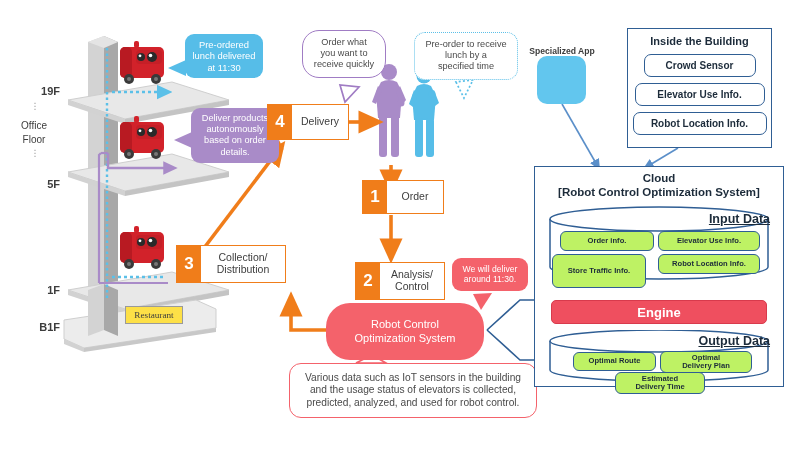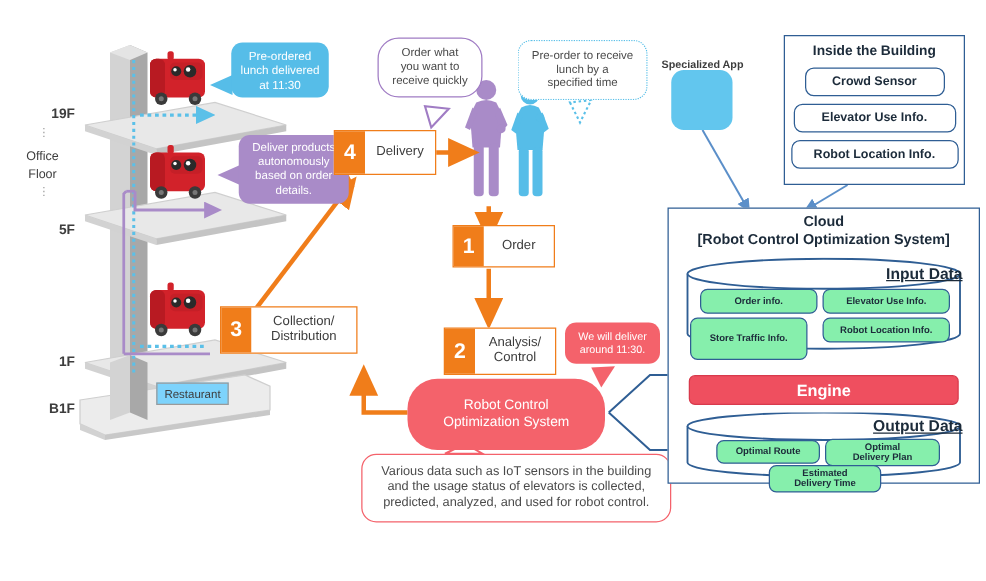--- a/index.html
+++ b/index.html
@@ -24,38 +24,38 @@
   .bub-redout{border:1.6px solid #f4626b;color:#4a4a4a;font-size:10.2px;background:#fff;border-radius:12px;}
 
   
   .step{display:flex;align-items:stretch;border:1.7px solid #f07d1a;background:#fff;}
   .step .num{background:#f07d1a;color:#fff;font-weight:bold;font-size:17px;
              display:flex;align-items:center;justify-content:center;width:24px;}
   .step .lab{display:flex;align-items:center;justify-content:center;flex:1;
              color:#3d3d3d;font-size:10.5px;text-align:center;line-height:1.1;padding:0 5px;}
 
   
-  .restaurant{border:1px solid #9a9a9a;background:#7dd3fc;color:#3d3d3d;font-size:9.2px;
-              display:flex;align-items:center;justify-content:center;}
+  .restaurant{border:1px solid #9a9a9a;background:#fde047;color:#3d3d3d;font-size:9.2px;
+              display:flex;align-items:center;justify-content:center;font-family:Liberation Serif, serif;}
 
   
   .rcs{background:#f4626b;color:#fff;border-radius:24px;display:flex;align-items:center;
        justify-content:center;text-align:center;font-size:11px;line-height:1.25;}
 
   
   .app-label{font-size:8.6px;font-weight:bold;color:#3d3d3d;text-align:center;}
   .app-tile{background:#62c6ee;border-radius:10px;}
   .panel{border:1.6px solid #2f5e94;background:#fff;}
   .panel-title{font-weight:bold;font-size:11px;color:#1c2b3a;text-align:center;}
   .pill{border:1.3px solid #2f5e94;border-radius:7px;background:#fff;color:#1c2b3a;
         font-size:10px;font-weight:bold;display:flex;align-items:center;justify-content:center;
         text-align:center;line-height:1.1;}
   .cloud-title{font-weight:bold;font-size:11.5px;color:#1c2b3a;text-align:center;line-height:1.25;}
   .cyl-title{font-weight:bold;font-size:12.5px;color:#1c2b3a;text-align:right;text-decoration:underline;}
-  .dpill{border:1.2px solid #2f5e94;border-radius:6px;background:#86efac;color:#1c2b3a;
+  .dpill{border:1.2px solid #2f5e94;border-radius:6px;background:#bef264;color:#1c2b3a;
          font-size:7.6px;font-weight:bold;display:flex;align-items:center;justify-content:center;
          text-align:center;line-height:1.12;}
   .engine{background:#ef4f5f;border:1.4px solid #d83a4c;border-radius:5px;color:#fff;
           font-weight:bold;font-size:13px;display:flex;align-items:center;justify-content:center;}
 </style>
 </head>
 <body>
 
 <div id="stage">
 

